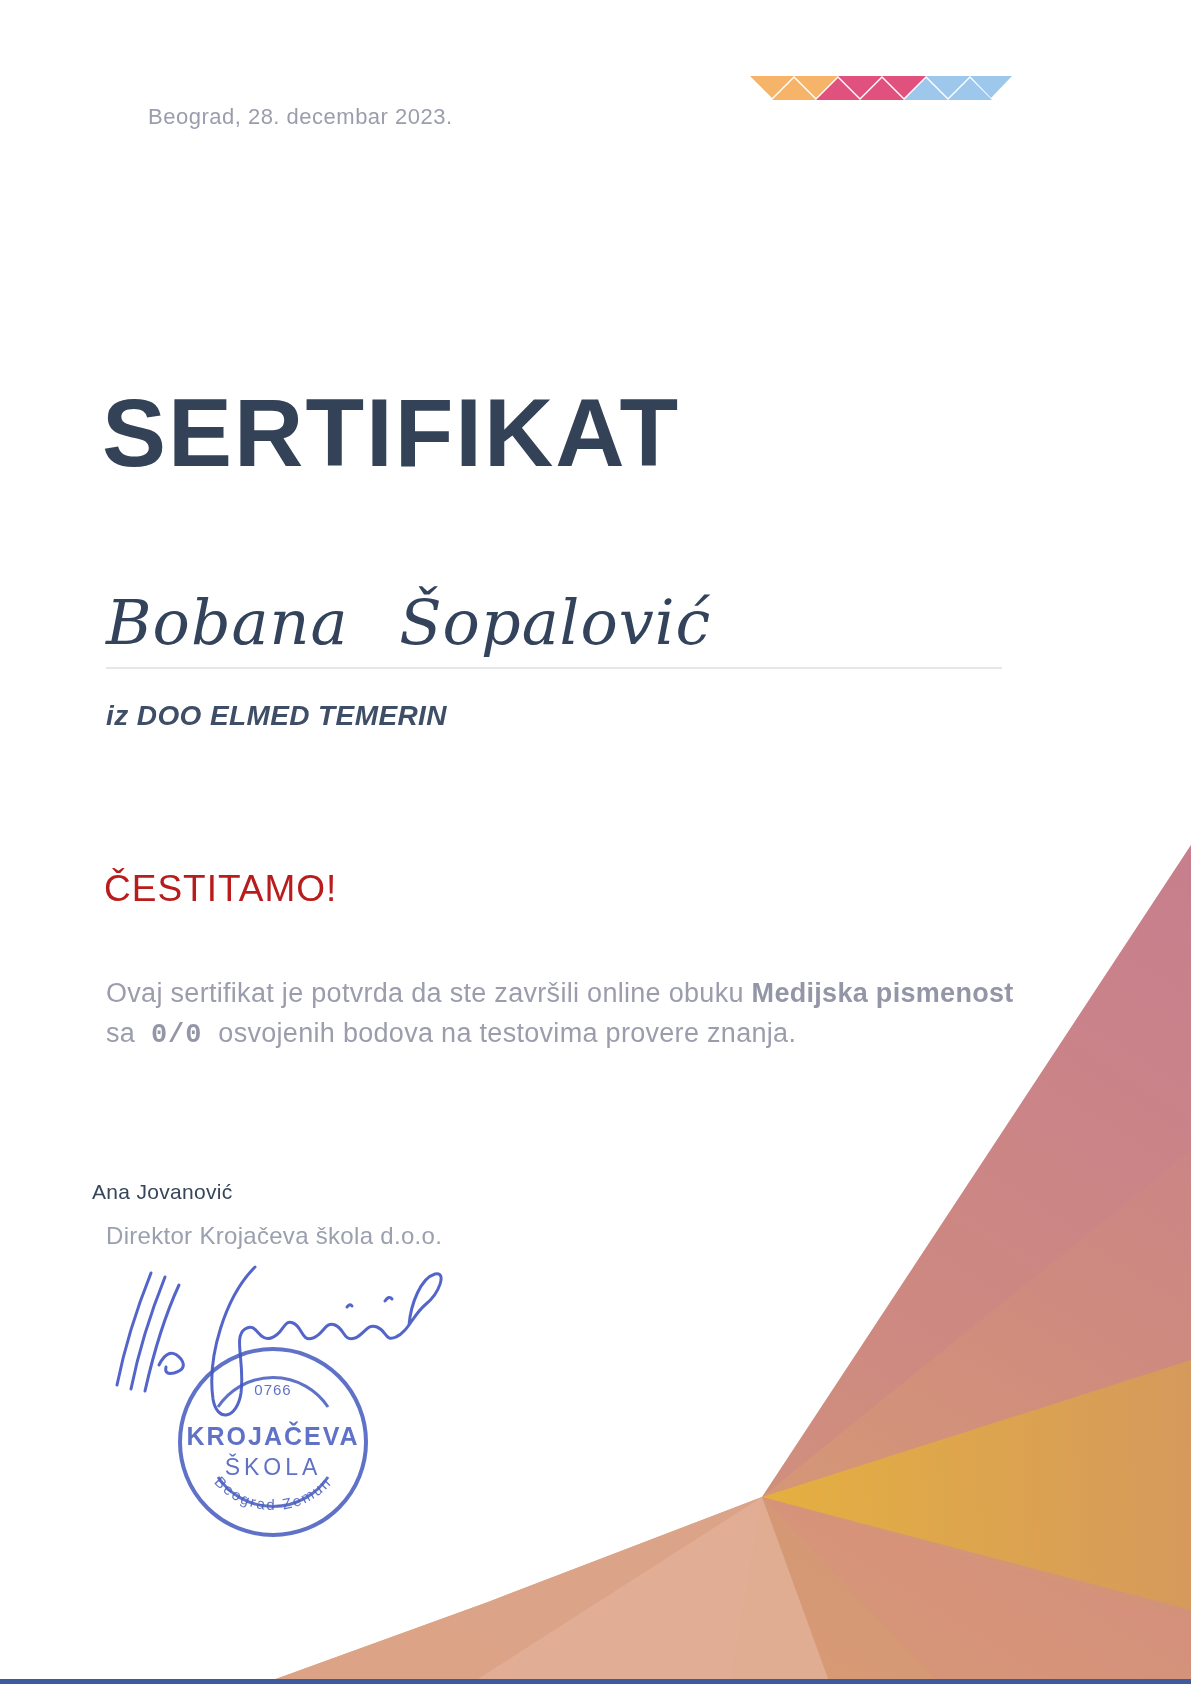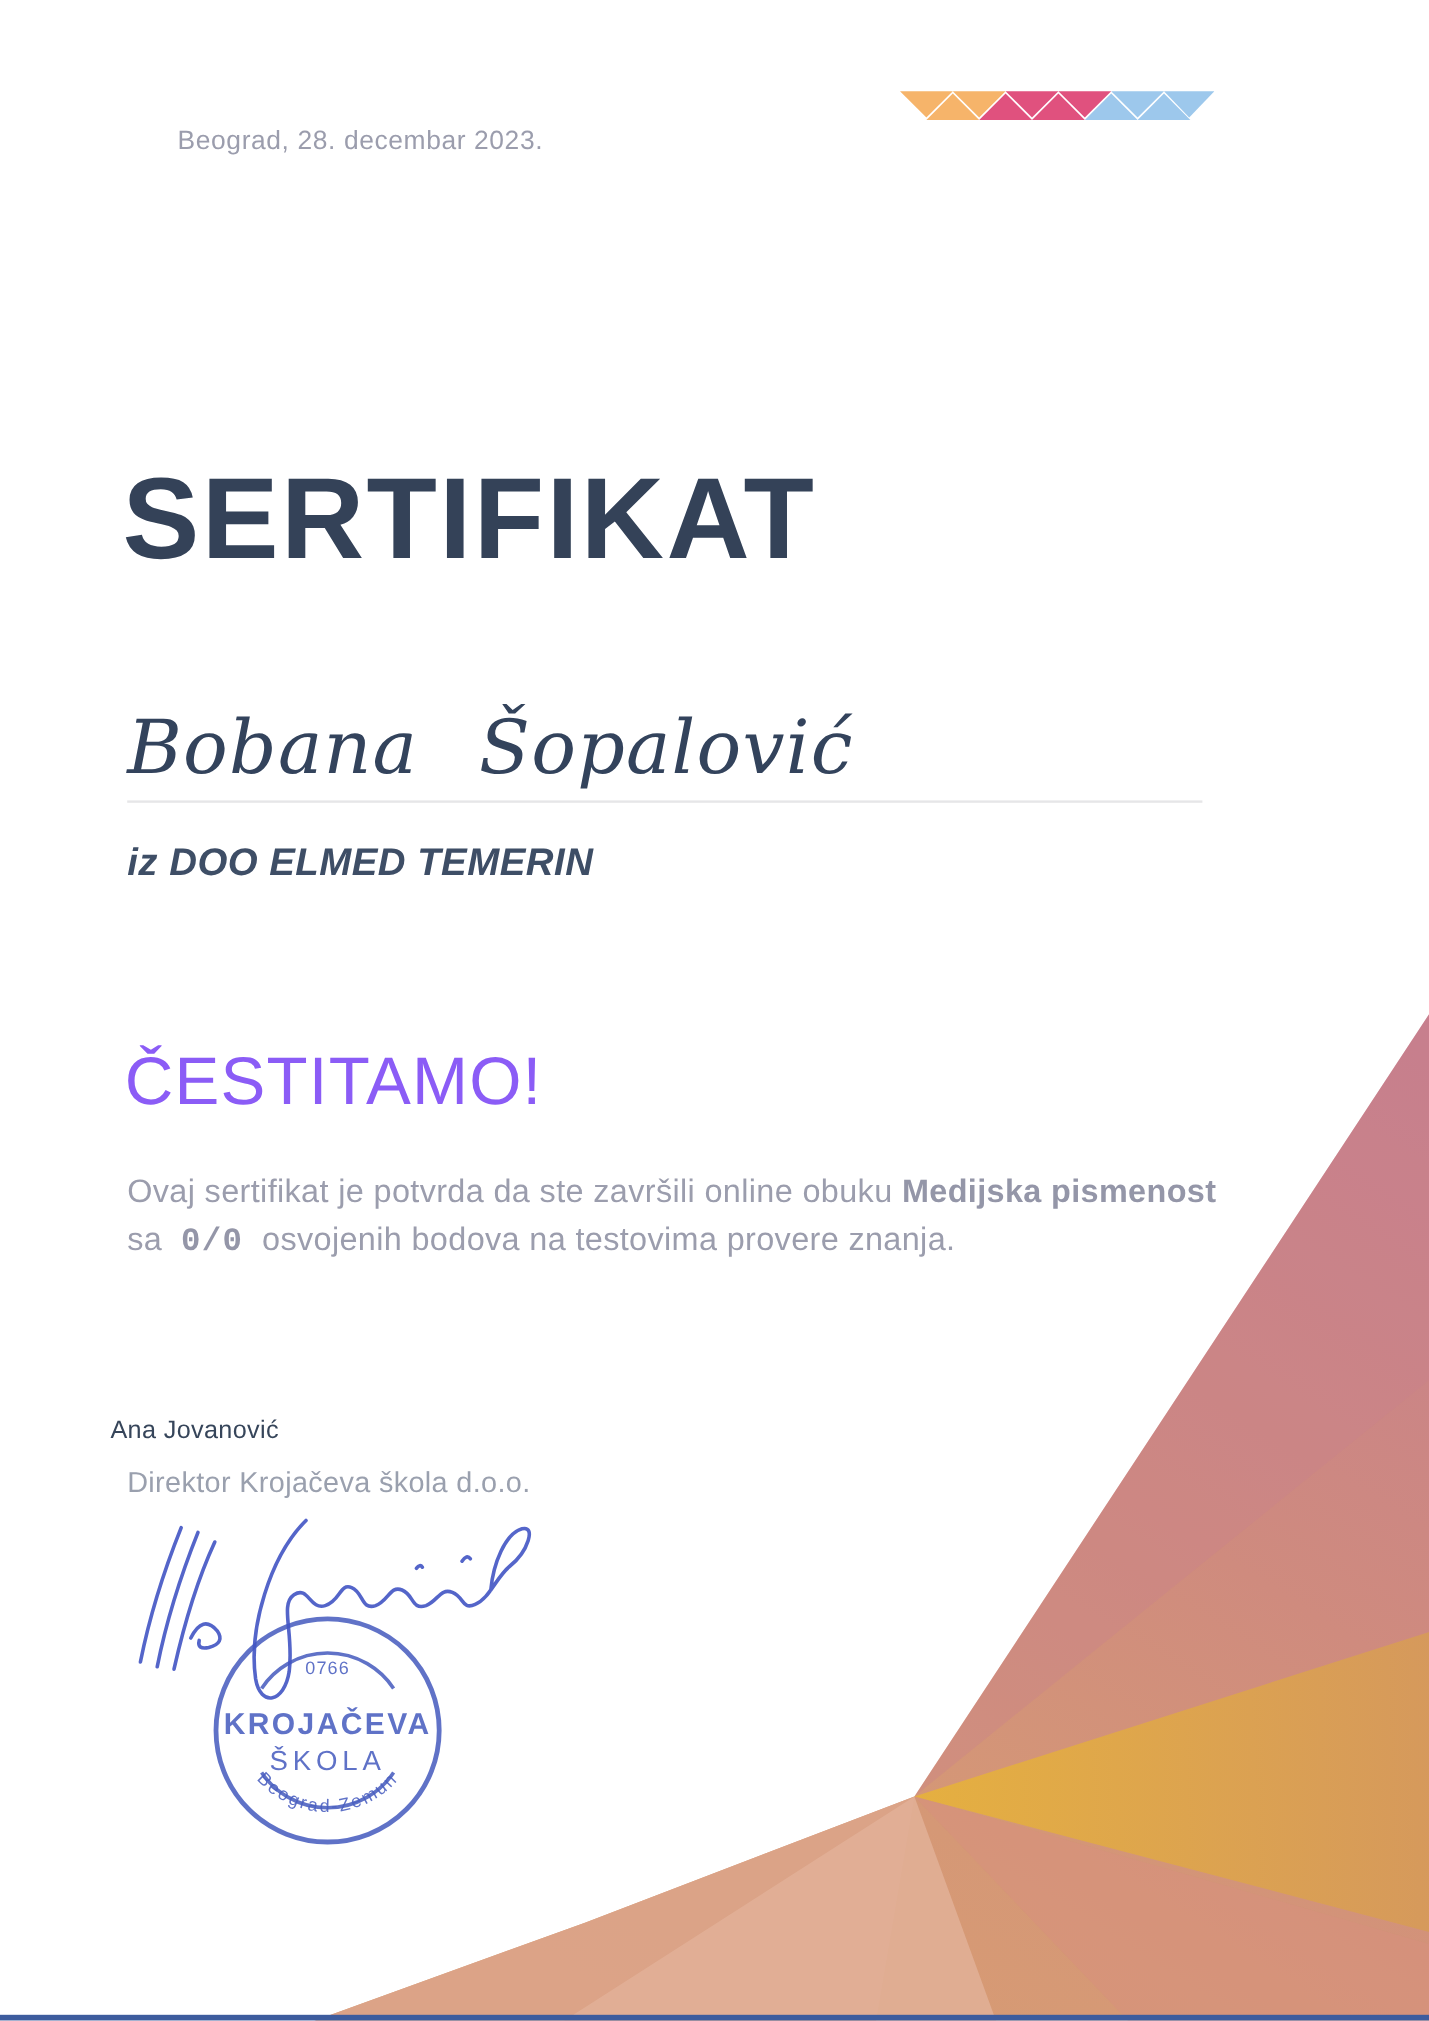--- a/index.html
+++ b/index.html
@@ -40,28 +40,28 @@
     position:absolute;left:106px;top:586px;width:900px;
     font-family:"DejaVu Serif",cursive,serif;font-style:italic;
     font-size:62px;color:#33435c;word-spacing:30px;letter-spacing:1px;
   }
   .name-underline{
     position:absolute;left:106px;top:667px;width:896px;height:2px;
     background:#e6e6e8;
   }
   .recipient-company{
     position:absolute;left:106px;top:700px;
-    font-size:32px;font-style:italic;font-weight:700;color:#3e4e66;
+    font-size:28px;font-style:italic;font-weight:700;color:#3e4e66;
     letter-spacing:.4px;
   }
 
   
   .congrats{
     position:absolute;left:104px;top:868px;
-    font-size:56px;color:#8b5cf6;letter-spacing:1px;font-weight:400;
+    font-size:37px;color:#b91c1c;letter-spacing:1px;font-weight:400;
   }
   .body-text{
     position:absolute;left:106px;top:946px;width:930px;
     font-size:27px;line-height:40px;color:#9b9dad;letter-spacing:.3px;
   }
   .body-text b{font-weight:700;color:#9496a8;}
   .score{
     font-family:"Liberation Mono","DejaVu Sans Mono",monospace;
     font-weight:700;color:#8b8d9f;letter-spacing:1px;margin:0 8px;
   }

